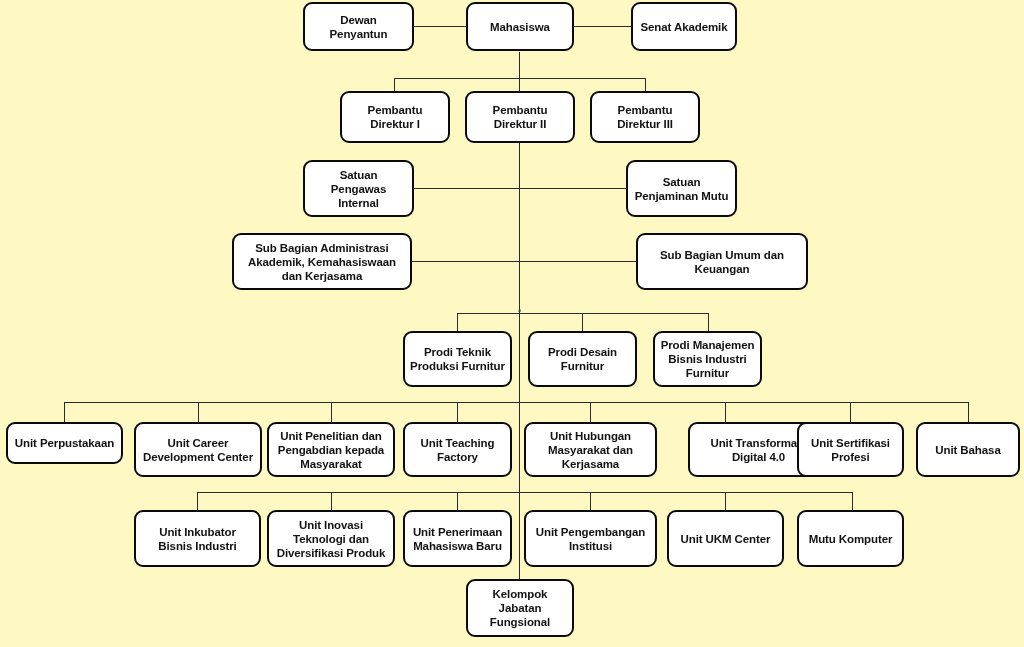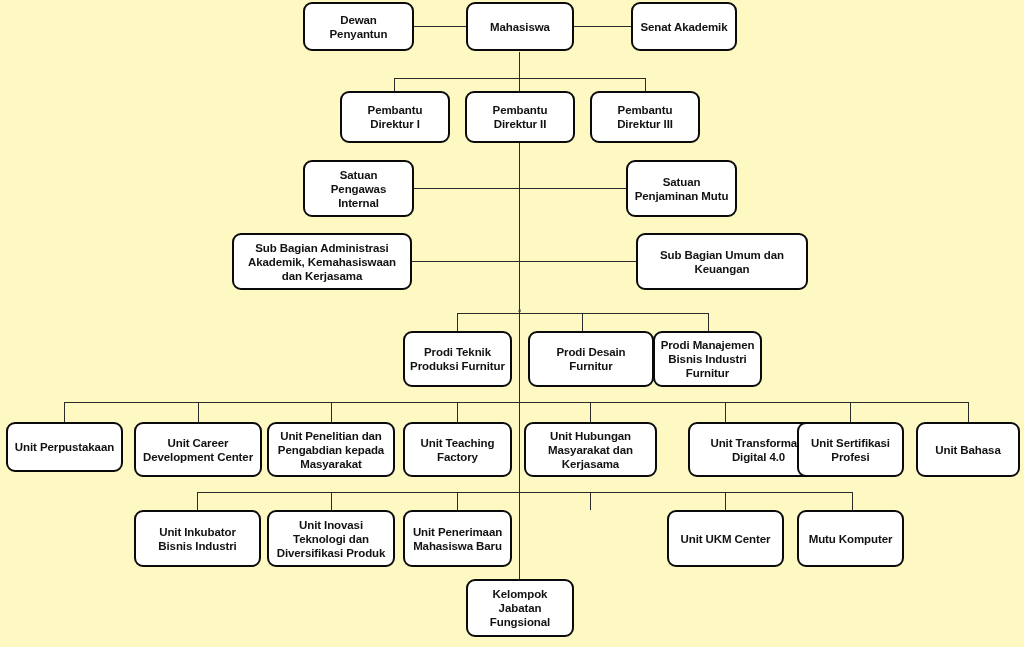--- a/index.html
+++ b/index.html
@@ -129,28 +129,28 @@
   <div class="node" style="left:232px; top:233px; width:180px; height:57px;">
       <span>Sub Bagian Administrasi<br>Akademik, Kemahasiswaan<br>dan Kerjasama</span>
     </div>
   <div class="node" style="left:636px; top:233px; width:172px; height:57px;">
       <span>Sub Bagian Umum dan<br>Keuangan</span>
     </div>
 
   <div class="node" style="left:403px; top:331px; width:109px; height:56px;">
       <span>Prodi Teknik<br>Produksi Furnitur</span>
     </div>
-  <div class="node" style="left:528px; top:331px; width:126px; height:56px;">
+  <div class="node" style="left:528px; top:331px; width:109px; height:56px;">
       <span>Prodi Desain<br>Furnitur</span>
     </div>
   <div class="node" style="left:653px; top:331px; width:109px; height:56px;">
       <span>Prodi Manajemen<br>Bisnis Industri<br>Furnitur</span>
     </div>
 
-  <div class="node" style="left:6px; top:422px; width:117px; height:50px;">
+  <div class="node" style="left:6px; top:422px; width:117px; height:42px;">
       <span>Unit Perpustakaan</span>
     </div>
   <div class="node" style="left:134px; top:422px; width:128px; height:55px;">
       <span>Unit Career<br>Development Center</span>
     </div>
   <div class="node" style="left:267px; top:422px; width:128px; height:55px;">
       <span>Unit Penelitian dan<br>Pengabdian kepada<br>Masyarakat</span>
     </div>
   <div class="node" style="left:403px; top:422px; width:109px; height:55px;">
       <span>Unit Teaching<br>Factory</span>
@@ -170,20 +170,23 @@
 
   <div class="node" style="left:134px; top:510px; width:127px; height:57px;">
       <span>Unit Inkubator<br>Bisnis Industri</span>
     </div>
   <div class="node" style="left:267px; top:510px; width:128px; height:57px;">
       <span>Unit Inovasi<br>Teknologi dan<br>Diversifikasi Produk</span>
     </div>
   <div class="node" style="left:403px; top:510px; width:109px; height:57px;">
       <span>Unit Penerimaan<br>Mahasiswa Baru</span>
     </div>
+  <div class="node" style="left:524px; top:510px; width:133px; height:57px;">
+      <span>Unit Pengembangan<br>Institusi</span>
+    </div>
   <div class="node" style="left:667px; top:510px; width:117px; height:57px;">
       <span>Unit UKM Center</span>
     </div>
   <div class="node" style="left:797px; top:510px; width:107px; height:57px;">
       <span>Mutu Komputer</span>
     </div>
 
   <div class="node" style="left:466px; top:579px; width:108px; height:58px;">
       <span>Kelompok<br>Jabatan<br>Fungsional</span>
     </div>

